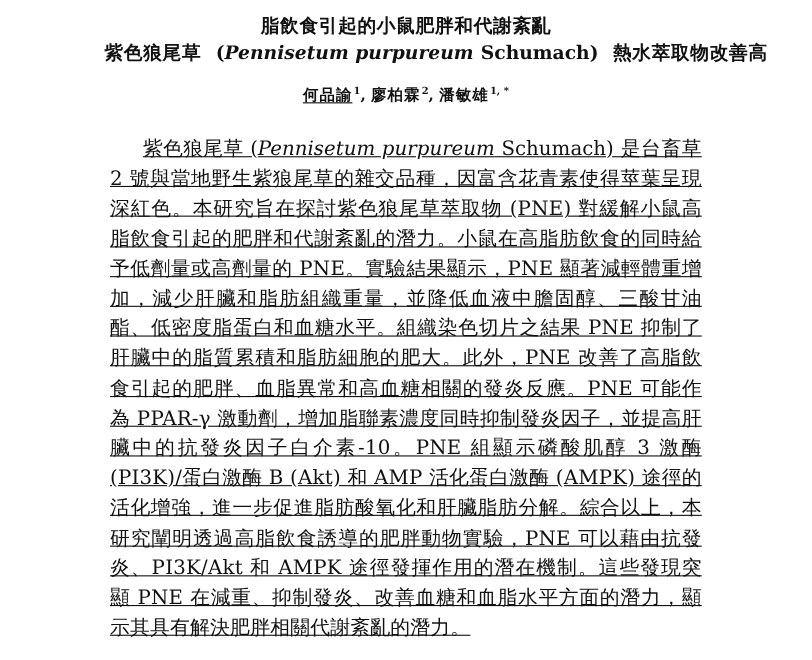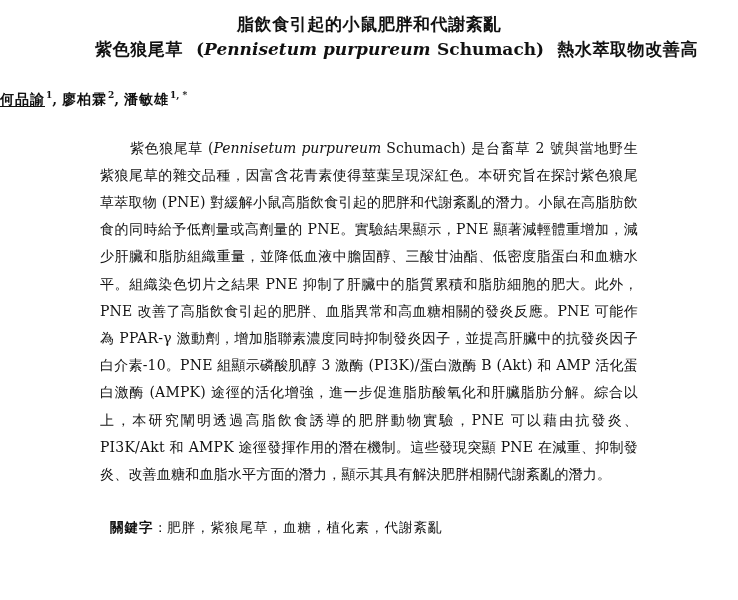--- a/index.html
+++ b/index.html
@@ -42,21 +42,22 @@
     letter-spacing: 0;
   }
   .title-line .latin-up {
     font-style: normal;
     font-weight: bold;
     letter-spacing: 0;
   }
 
   
   .authors {
-    margin-top: 28px;
+    margin-top: 16px;
+    text-align: center;
     font-size: 14px;
     font-weight: bold;
     letter-spacing: 1px;
   }
   .author {
     white-space: nowrap;
   }
   .author-underline {
     text-decoration: underline;
     text-underline-offset: 2px;
@@ -90,26 +91,27 @@
   }
 
   
   .abstract {
     margin-top: 26px;
     padding-left: 100px;
     padding-right: 100px;
   }
   .abstract p {
     margin: 0;
-    font-size: 14px;
+    font-size: 18px;
     line-height: 27.2px;
     text-align: justify;
     text-justify: inter-character;
     text-indent: 30px;
     letter-spacing: 0.2px;
+    text-decoration: underline;
   }
   .abstract p .latin {
     font-style: italic;
     letter-spacing: 0;
   }
   .abstract p .rm {
     letter-spacing: 0;
   }
 
   

